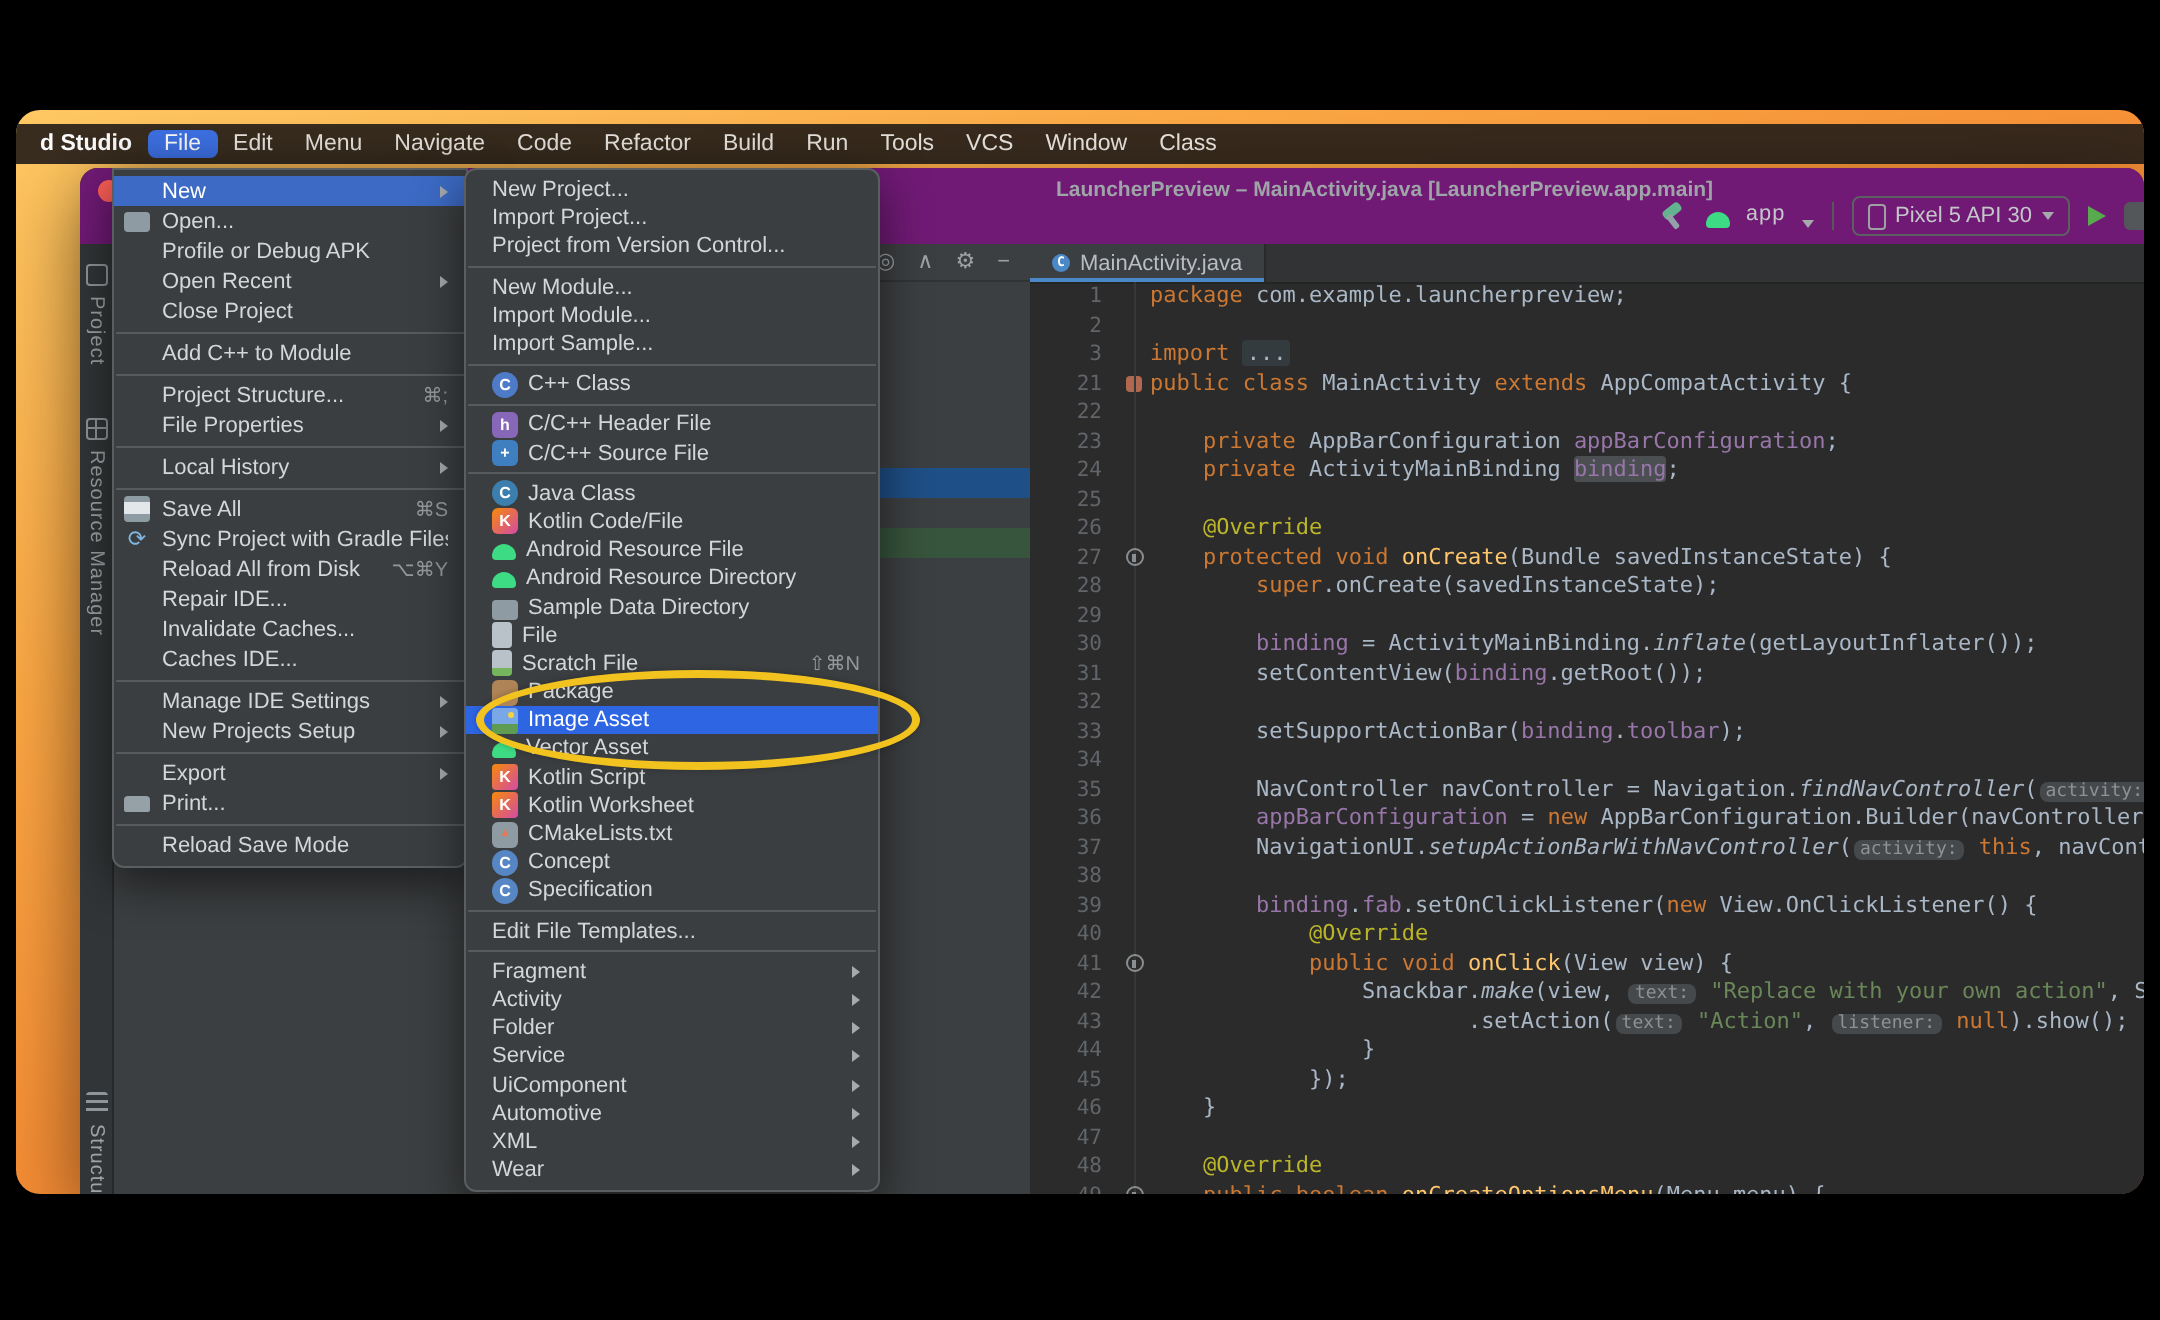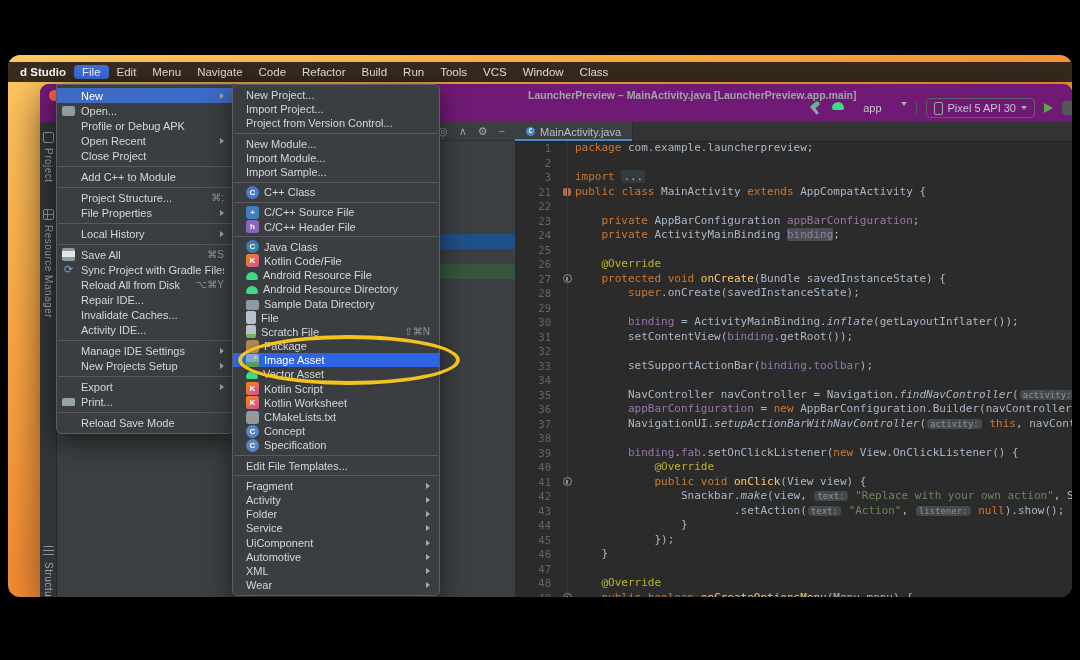--- a/index.html
+++ b/index.html
@@ -19,21 +19,21 @@
   
   .aswin{position:absolute;left:32px;top:29px;width:1032px;height:513px;background:#2b2b2b;
     border-radius:9px 9px 0 0;box-shadow:0 12px 40px rgba(0,0,0,.5);}
   .titlebar{position:absolute;left:0;top:0;right:0;height:38px;background:#701a75;
     border-radius:9px 9px 0 0;border-bottom:4px solid #0ea5e9;}
   .tl{position:absolute;top:6px;width:11px;height:11px;border-radius:50%;}
   .tl.red{left:9px;background:#fe5f57;}.tl.yel{left:25px;background:#fdbc2e;}.tl.grn{left:41px;background:#28c73f;}
   .wtitle{position:absolute;left:488px;top:5px;font-size:10.5px;font-weight:700;color:#9fa4a8;white-space:nowrap;}
   .tb-controls{position:absolute;right:8px;bottom:4px;display:flex;align-items:center;gap:9px;height:20px;
     color:#c3c7ca;font-size:11px;}
-  .sel{display:flex;align-items:flex-start;gap:19px;}
+  .sel{display:flex;align-items:flex-end;gap:8px;font-family:Liberation Mono, monospace;}
   .vdiv{width:1px;height:14px;background:#55585a;}
   .pill{display:flex;align-items:center;gap:5px;border:1px solid #5c6063;border-radius:4px;padding:1px 7px;height:16px;}
   .i-phone{width:7px;height:11px;border:1px solid #9da1a4;border-radius:2px;}
   .chev{width:0;height:0;border-top:4px solid #a6aaad;border-left:3.5px solid transparent;border-right:3.5px solid transparent;}
   .i-run{width:0;height:0;border-left:9px solid #59a94e;border-top:5.5px solid transparent;border-bottom:5.5px solid transparent;}
   .i-partial{width:14px;height:14px;background:#54575a;border-radius:3px;margin-right:-12px;}
   .i-android{width:12px;height:8px;background:#3ddc84;border-radius:6px 6px 2px 2px;}
   .i-hammer{position:relative;width:16px;height:15px;}
   .i-hammer::before{content:"";position:absolute;left:3px;top:2px;width:10px;height:5px;background:#63b390;border-radius:2px;transform:rotate(-38deg);}
   .i-hammer::after{content:"";position:absolute;left:7px;top:6px;width:2.5px;height:8px;background:#93a0a8;border-radius:1px;transform:rotate(-38deg);}
@@ -274,21 +274,21 @@
           <span class="mlabel">Reload All from Disk</span>
           <span class="msc">⌥⌘Y</span>
         </div>
         <div class="mrow">
           <span class="mlabel">Repair IDE...</span>
         </div>
         <div class="mrow">
           <span class="mlabel">Invalidate Caches...</span>
         </div>
         <div class="mrow">
-          <span class="mlabel">Activity IDE...</span>
+          <span class="mlabel">Caches IDE...</span>
         </div>
         <div class="msep"></div>
         <div class="mrow">
           <span class="mlabel">Manage IDE Settings</span>
           <span class="arr"></span>
         </div>
         <div class="mrow">
           <span class="mlabel">New Projects Setup</span>
           <span class="arr"></span>
         </div>
@@ -326,26 +326,26 @@
         <div class="mrow">
           <span class="mlabel">Import Sample...</span>
         </div>
         <div class="msep"></div>
         <div class="mrow">
           <span class="mi i-cpp-class"></span>
           <span class="mlabel">C++ Class</span>
         </div>
         <div class="msep"></div>
         <div class="mrow">
+          <span class="mi i-cpp-header"></span>
+          <span class="mlabel">C/C++ Header File</span>
+        </div>
+        <div class="mrow">
           <span class="mi i-cpp-source"></span>
           <span class="mlabel">C/C++ Source File</span>
-        </div>
-        <div class="mrow">
-          <span class="mi i-cpp-header"></span>
-          <span class="mlabel">C/C++ Header File</span>
         </div>
         <div class="msep"></div>
         <div class="mrow">
           <span class="mi i-java-class"></span>
           <span class="mlabel">Java Class</span>
         </div>
         <div class="mrow">
           <span class="mi i-kotlin"></span>
           <span class="mlabel">Kotlin Code/File</span>
         </div>

